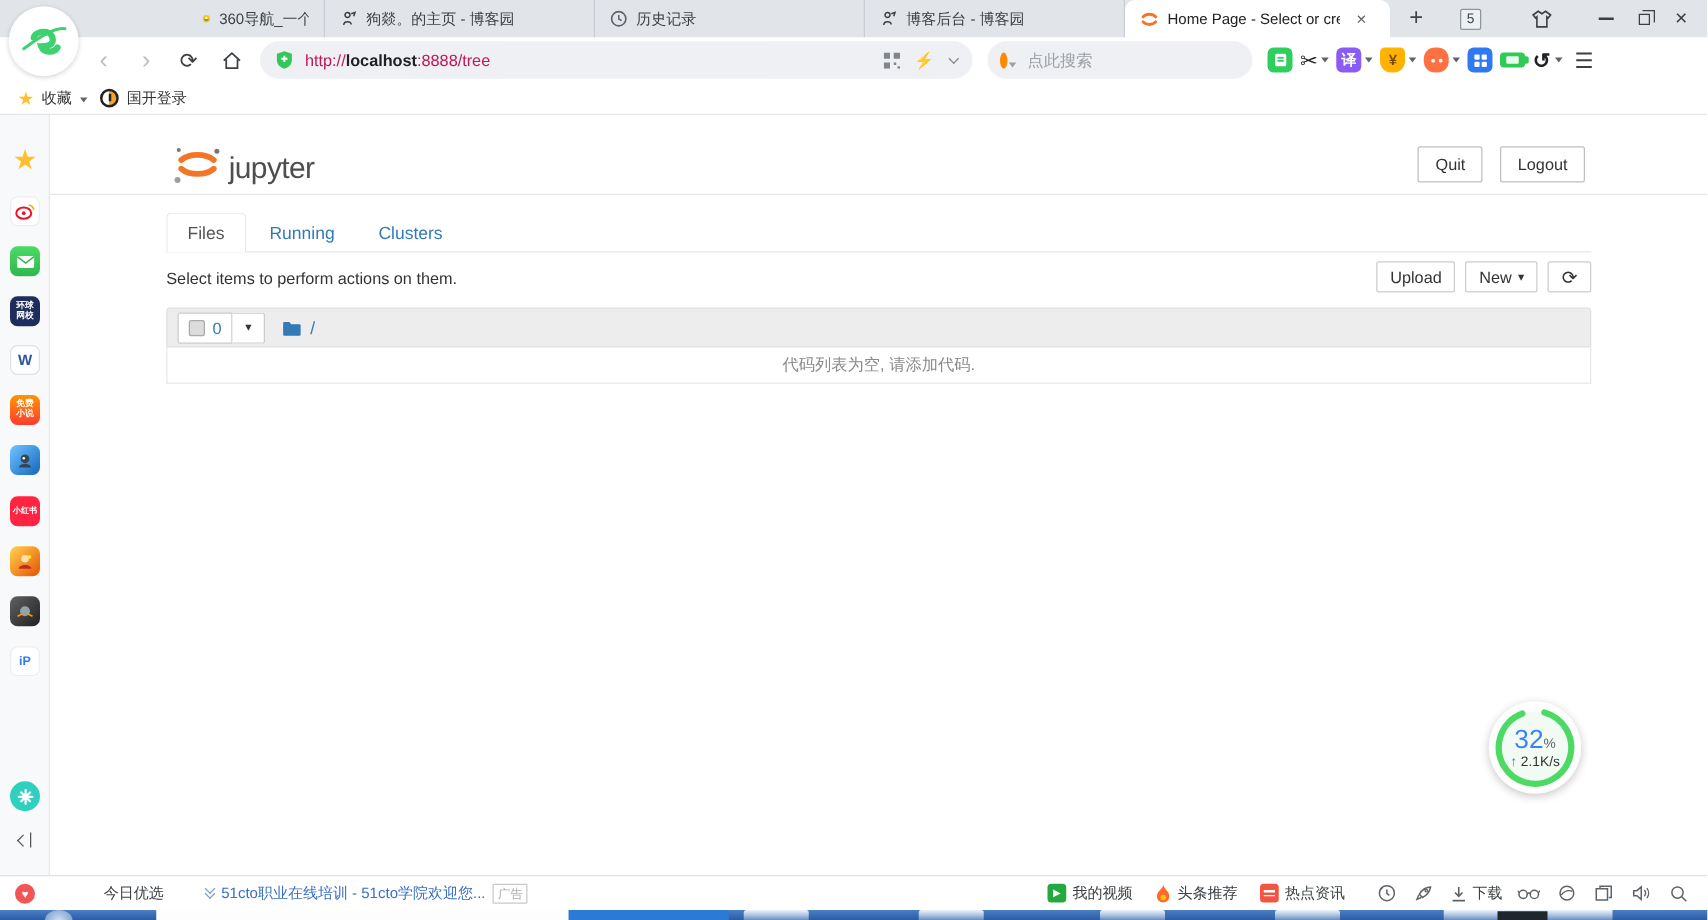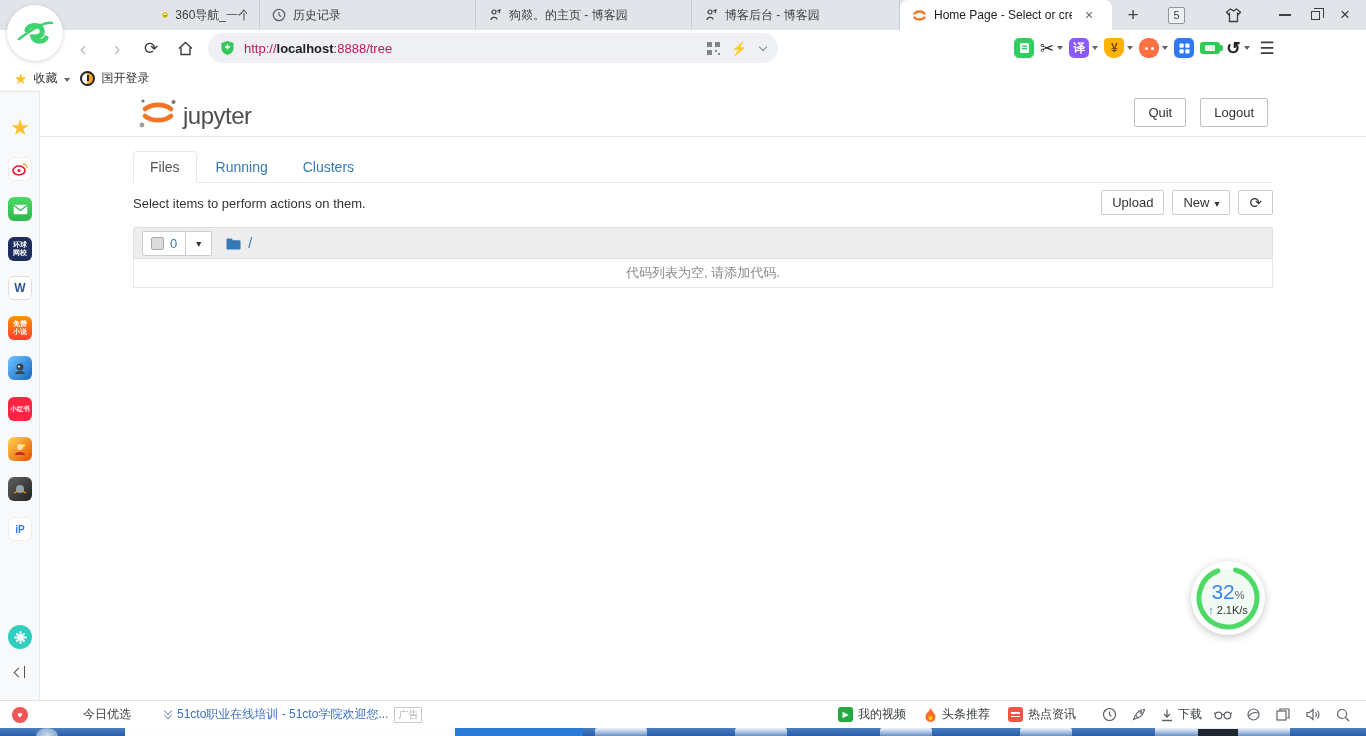--- a/index.html
+++ b/index.html
@@ -83,21 +83,21 @@
   .sidebar{position:absolute;left:0;top:92px;width:40px;height:608px;background:#f8f9fa;border-right:1px solid #e7e9ec;}
   .sic{position:absolute;left:8px;width:24px;height:24px;border-radius:6px;display:flex;align-items:center;
     justify-content:center;cursor:pointer;overflow:hidden;}
   .sic .two{font-size:7px;line-height:8px;color:#fff;text-align:center;font-weight:700;}
   .star-big{color:#ffc02e;font-size:22px;background:none;}
   .w-word{background:#fff;border:1px solid #e0e0e0;color:#2b579a;font-weight:700;font-size:12px;}
   .collapse-ch{width:7px;height:7px;border-left:1.6px solid #555;border-bottom:1.6px solid #555;transform:rotate(45deg);}
   .collapse-bar{width:1.6px;height:12px;background:#555;margin-left:2px;}
 
   
-  .content{position:absolute;left:40px;top:89px;width:1326px;height:608px;background:#fff;text-decoration:underline;}
+  .content{position:absolute;left:40px;top:108px;width:1326px;height:608px;background:#fff;text-decoration:underline;}
   .jp-header{position:absolute;left:0;top:0;width:1326px;height:48px;border-bottom:1px solid #e7e7e7;
     display:flex;align-items:center;}
   .jp-logo{display:flex;align-items:flex-end;margin-left:95px;gap:4px;}
   .jp-brand{font-size:24px;color:#4e4e4e;letter-spacing:-.5px;line-height:1;margin-bottom:2px;}
   .jp-header .sp{flex:1;}
   .jbtn{border:1px solid #bfbfbf;background:#fff;border-radius:2px;color:#333;font-size:13px;
     padding:6px 13px;cursor:pointer;font-family:"Liberation Sans",sans-serif;}
   .hdr-btns{display:flex;gap:14px;margin-right:98px;}
   .jp-tabs{position:absolute;left:93px;top:65px;width:1140px;height:29px;border-bottom:1px solid #e7e7e7;
     display:flex;align-items:flex-end;font-size:14px;}
@@ -184,31 +184,31 @@
       <div class="btab" style="width:176px;padding-left:78px;">
         <svg width="14" height="14" viewBox="0 0 14 14">
             <circle cx="7" cy="7" r="6.5" fill="#f7c51e"></circle>
             <path d="M3 7a4 4 0 0 0 8 0" fill="#57a829"></path>
             <circle cx="7" cy="6" r="2" fill="#fff"></circle>
           </svg>
         <span class="ttitle">360导航_一个主页，整个世界</span>
       </div>
       <div class="btab" style="width:216px;">
         <svg width="14" height="14" viewBox="0 0 14 14">
+            <circle cx="6" cy="4" r="2" fill="none" stroke="#3c4043" stroke-width="1.2"></circle>
+            <path d="M3 12c0-3.5 6-3.5 6-.5M9 3l3-1-1 3" fill="none" stroke="#3c4043" stroke-width="1.2"></path>
+          </svg>
+        <span class="ttitle">狗燚。的主页 - 博客园</span>
+      </div>
+      <div class="btab" style="width:216px;">
+        <svg width="14" height="14" viewBox="0 0 14 14">
             <circle cx="7" cy="7" r="5.7" fill="none" stroke="#5f6368" stroke-width="1.3"></circle>
             <path d="M7 4v3.2l2.3 1.3" fill="none" stroke="#5f6368" stroke-width="1.2"></path>
           </svg>
         <span class="ttitle">历史记录</span>
-      </div>
-      <div class="btab" style="width:216px;">
-        <svg width="14" height="14" viewBox="0 0 14 14">
-            <circle cx="6" cy="4" r="2" fill="none" stroke="#3c4043" stroke-width="1.2"></circle>
-            <path d="M3 12c0-3.5 6-3.5 6-.5M9 3l3-1-1 3" fill="none" stroke="#3c4043" stroke-width="1.2"></path>
-          </svg>
-        <span class="ttitle">狗燚。的主页 - 博客园</span>
       </div>
       <div class="btab" style="width:208px;">
         <svg width="14" height="14" viewBox="0 0 14 14">
             <circle cx="6" cy="4" r="2" fill="none" stroke="#3c4043" stroke-width="1.2"></circle>
             <path d="M3 12c0-3.5 6-3.5 6-.5M9 3l3-1-1 3" fill="none" stroke="#3c4043" stroke-width="1.2"></path>
           </svg>
         <span class="ttitle">博客后台 - 博客园</span>
       </div>
       <div class="btab active" style="width:212px;">
         <svg width="15" height="15" viewBox="0 0 15 15">
@@ -266,20 +266,29 @@
               <rect x="8" y="8" width="2" height="2"></rect>
               <rect x="11" y="11" width="2" height="2"></rect>
             </g>
           </svg>
       </span>
       <span class="url-ic boltg">⚡</span>
       <span class="url-ic">
           <i class="chev"></i>
         </span>
     </div>
+    <div class="searchbar">
+      <span class="o-ring"></span>
+      <span class="o-caret"></span>
+      <input type="text" placeholder="点此搜索" style="">
+      <svg width="15" height="15" viewBox="0 0 15 15">
+          <circle cx="6.5" cy="6.5" r="5" fill="none" stroke="#9aa0a6" stroke-width="1.4"></circle>
+          <path d="M10.2 10.2 14 14" stroke="#9aa0a6" stroke-width="1.4"></path>
+        </svg>
+    </div>
     <div class="exts">
       <span class="ext">
           <span class="eicon" style="background:#2fcf5e;">
             <svg width="11" height="12" viewBox="0 0 11 12">
               <rect x="1" y="1" width="9" height="10" rx="1.5" fill="#fff"></rect>
               <rect x="3" y="3.5" width="5" height="1.4" fill="#2fcf5e"></rect>
               <rect x="3" y="6" width="5" height="1.4" fill="#2fcf5e"></rect>
             </svg>
           </span>
         </span>

